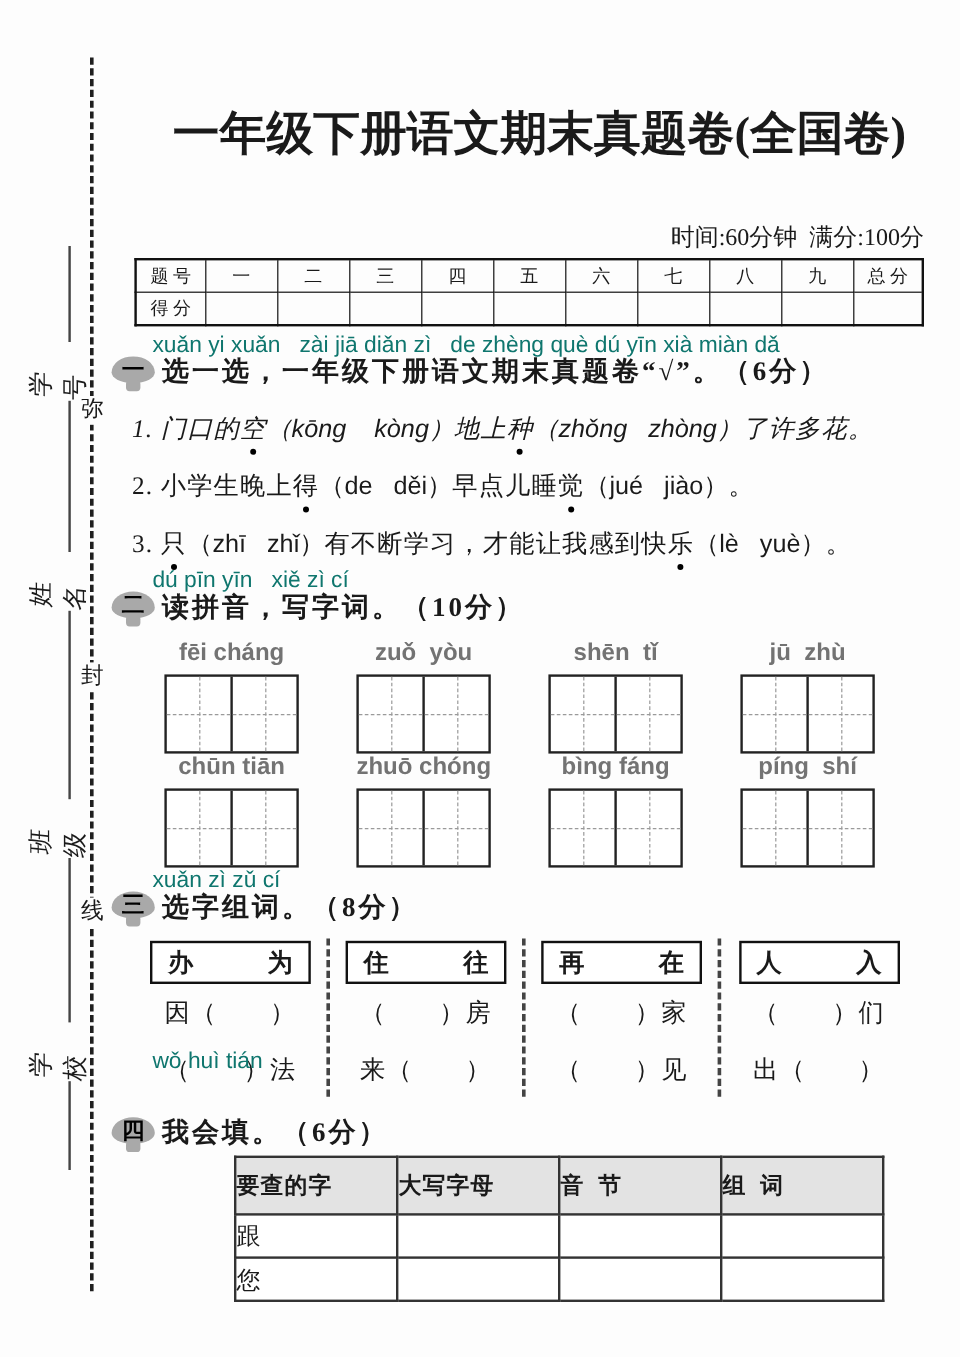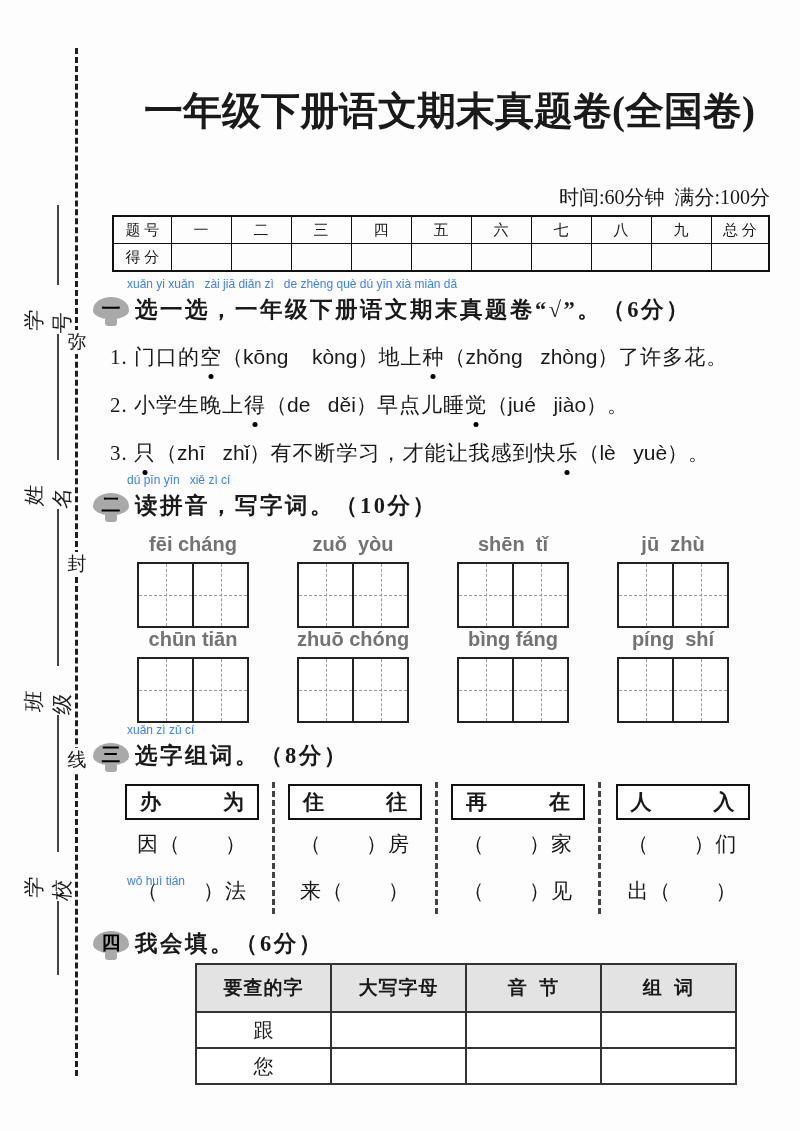--- a/index.html
+++ b/index.html
@@ -24,22 +24,22 @@
          font-size:39px;font-weight:bold;letter-spacing:0px;}
   .meta{position:absolute;top:184px;left:520px;width:250px;text-align:right;
         font-size:20px;}
 
   
   .score{position:absolute;top:215px;left:112px;border-collapse:collapse;table-layout:fixed;}
   .score td{border:1.5px solid #111;height:26px;text-align:center;font-size:15px;padding:0;}
   .score{border:2px solid #111;}
 
   
-  .sec-pinyin{position:absolute;left:127px;font-size:12px;
-              font-family:"Liberation Sans", sans-serif;color:#3b82f6;}
+  .sec-pinyin{position:absolute;left:127px;font-size:19px;
+              font-family:"Liberation Sans", sans-serif;color:#0f766e;}
   .sec-head{position:absolute;left:93px;display:flex;align-items:center;}
   .sec-icon{position:relative;width:36px;height:26px;margin-right:6px;flex:0 0 auto;}
   .sec-icon .cap{position:absolute;left:0;top:0;width:36px;height:22px;background:#a9a9a9;
                  border-radius:50% 50% 45% 45% / 60% 60% 40% 40%;}
   .sec-icon .stem{position:absolute;left:12px;bottom:-3px;width:12px;height:9px;background:#a9a9a9;
                   border-radius:3px;}
   .sec-icon .num{position:absolute;left:0;top:0;width:36px;height:24px;text-align:center;
                  font-size:19px;font-weight:bold;line-height:24px;color:#000;}
   .sec-title{font-size:22.5px;font-weight:bold;letter-spacing:2.5px;}
 
@@ -73,21 +73,21 @@
           display:flex;justify-content:space-between;align-items:center;padding:0 13px;
           font-size:21px;font-weight:bold;}
   .gl{position:absolute;left:0;width:100%;text-align:center;font-size:21px;
       letter-spacing:1px;white-space:pre;}
   .gl1{top:48px;}
   .gl2{top:95px;}
 
   
   .lookup{position:absolute;top:963px;left:195px;border-collapse:collapse;table-layout:fixed;
           background:#fff;}
-  .lookup td{border:2px solid #333;text-align:center;padding:0;}
+  .lookup td{border:2px solid #333;padding:0;}
   .lookup .hrow td{height:46px;background:#e3e3e3;font-size:19px;font-weight:bold;
                    letter-spacing:1px;white-space:pre;}
   .lookup .brow td{height:34px;font-size:20px;}
 </style>
 </head>
 <body>
 
 <div class="page">
 
   <div class="seal-line"></div>
@@ -159,21 +159,21 @@
   <div class="sec-pinyin pre" style="top:277px;">xuǎn yi xuǎn   zài jiā diǎn zì   de zhèng què dú yīn xià miàn dǎ</div>
   <div class="sec-head" style="top:294px;">
     <span class="sec-icon">
       <span class="cap"></span>
         <span class="stem"></span>
       <span class="num">一</span>
     </span>
     <span class="sec-title">选一选，一年级下册语文期末真题卷“√”。（6分）</span>
   </div>
 
-  <div class="qline" style="top:342px;">
+  <div class="qline" style="top:342px;font-style:italic;">
     <span>1. 门口的</span><span class="dt">空</span><span class="paren">（kōng    kòng）</span><span>地上</span><span class="dt">种</span><span class="paren">（zhǒng   zhòng）</span><span>了许多花。</span>
   </div>
   <div class="qline" style="top:390px;">
     <span>2. 小学生晚上</span><span class="dt">得</span><span class="paren">（de   děi）</span><span>早点儿睡</span><span class="dt">觉</span><span class="paren">（jué   jiào）</span><span>。</span>
   </div>
   <div class="qline" style="top:438px;">
     <span>3. </span><span class="dt">只</span><span class="paren">（zhī   zhǐ）</span><span>有不断学习，才能让我感到快</span><span class="dt">乐</span><span class="paren">（lè   yuè）</span><span>。</span>
   </div>
 
   <div class="sec-pinyin pre" style="top:473px;">dú pīn yīn   xiě zì cí</div>

